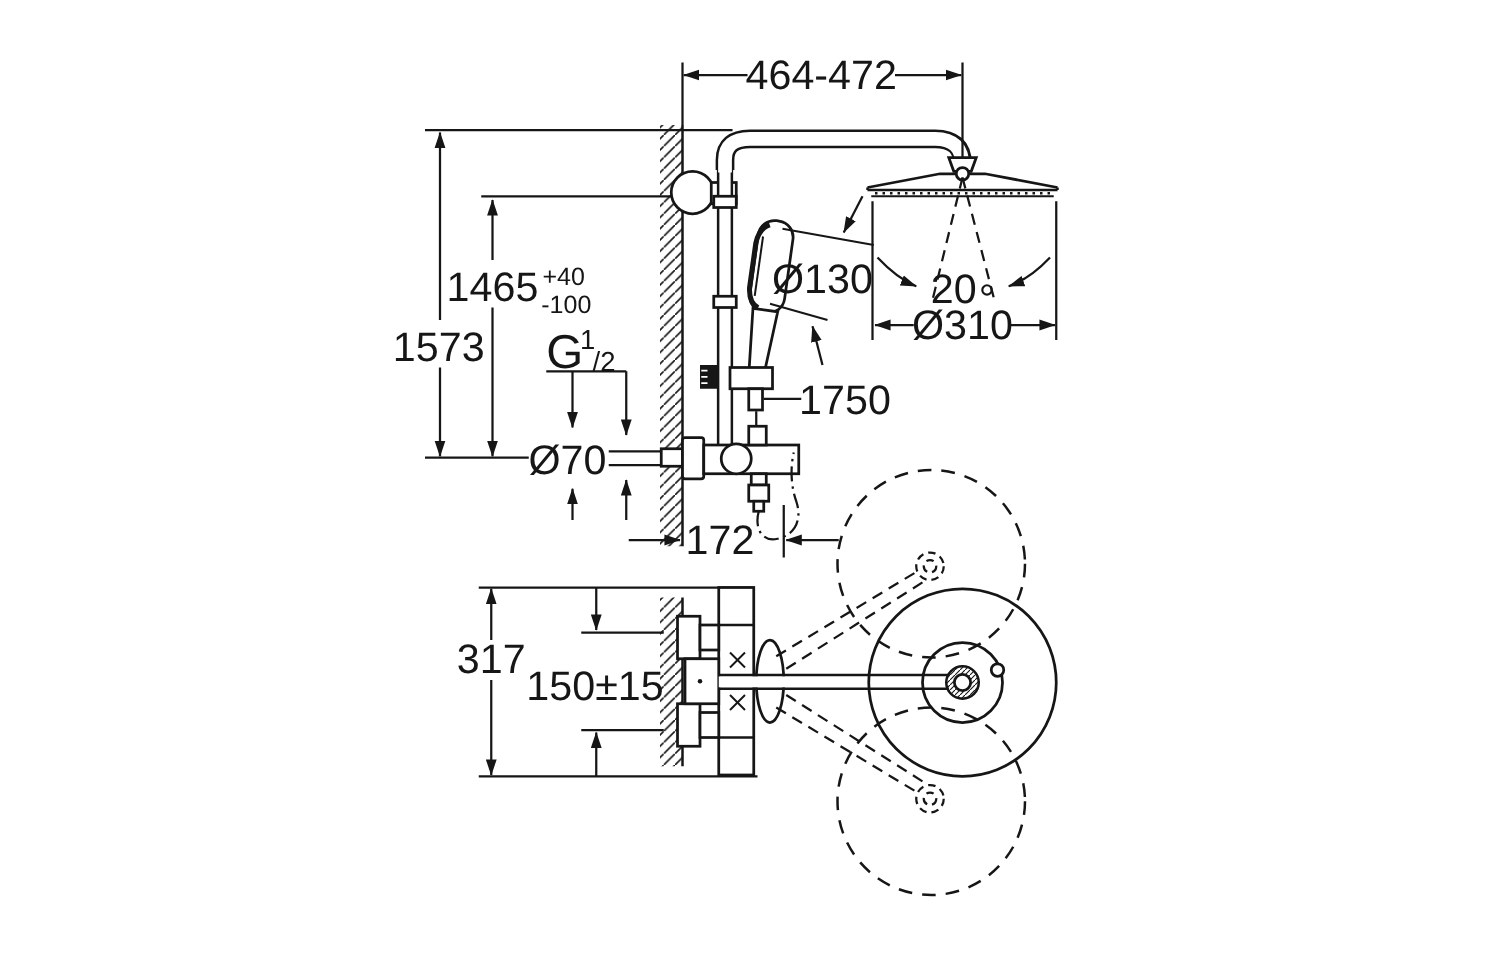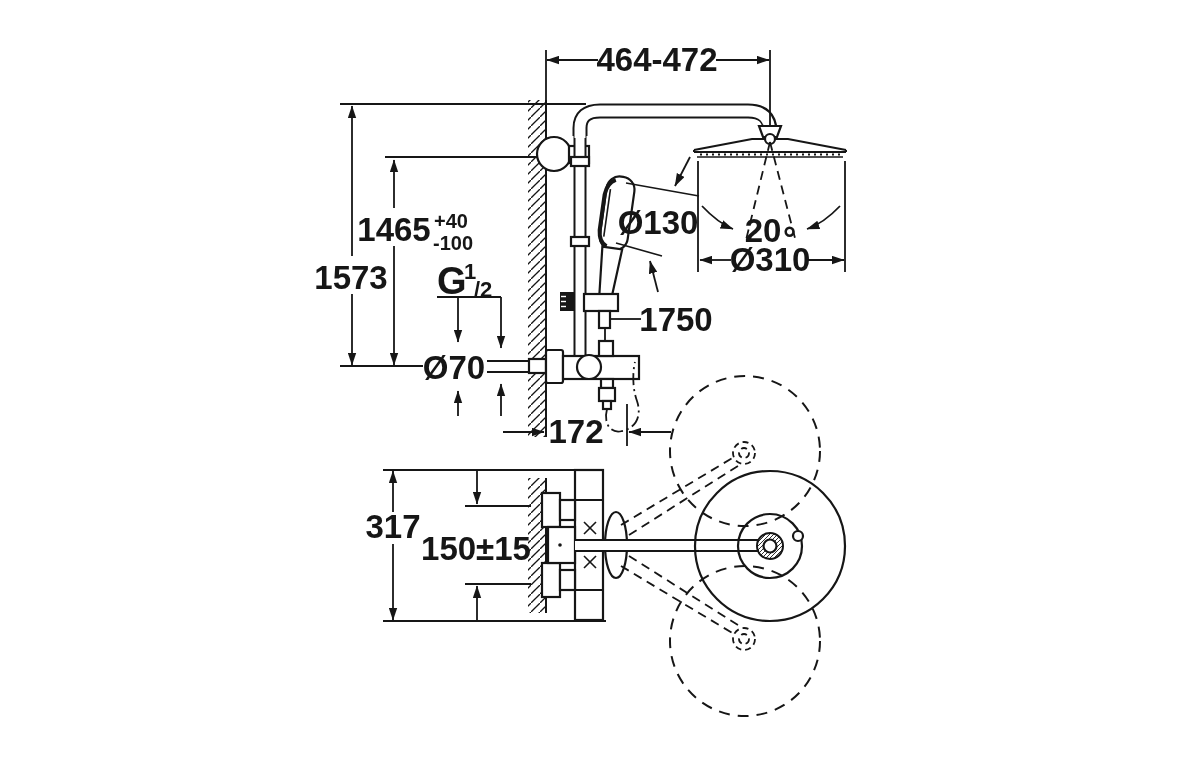--- a/index.html
+++ b/index.html
@@ -1,16 +1,16 @@
 <!DOCTYPE html>
 <html><head>
 <meta charset="utf-8">
 <style>
   html,body{margin:0;padding:0;background:#ffffff;}
-  .stage{width:1200px;height:764px;position:relative;background:#fff;overflow:hidden;font-weight:bold;}
+  .stage{width:1200px;height:764px;position:relative;background:#fff;overflow:hidden;}
   svg{display:block;}
   text{font-family:"Liberation Sans","DejaVu Sans",sans-serif;fill:#161616;}
   .t-main{font-size:33px;}
   .t-tol{font-size:20px;}
   .t-g{font-size:38px;}
   .t-sup{font-size:22px;}
   .ln{stroke:#161616;stroke-width:2;fill:none;}
   .thin{stroke:#161616;stroke-width:1.6;fill:none;}
   .dim{stroke:#161616;stroke-width:1.8;fill:none;}
   .obj{stroke:#161616;stroke-width:2.2;fill:#ffffff;}

